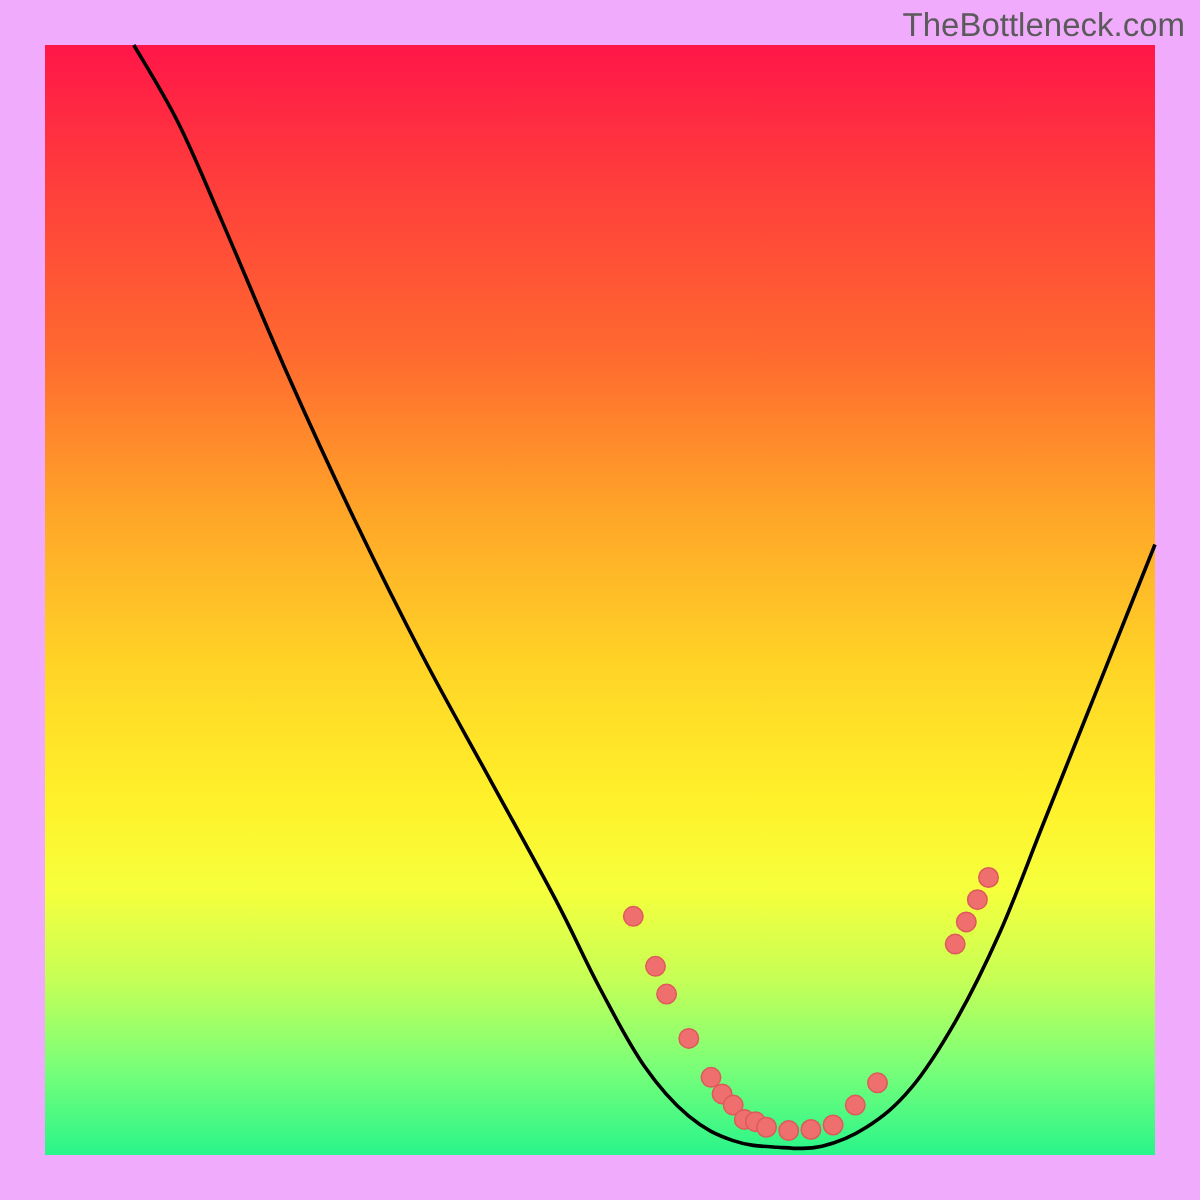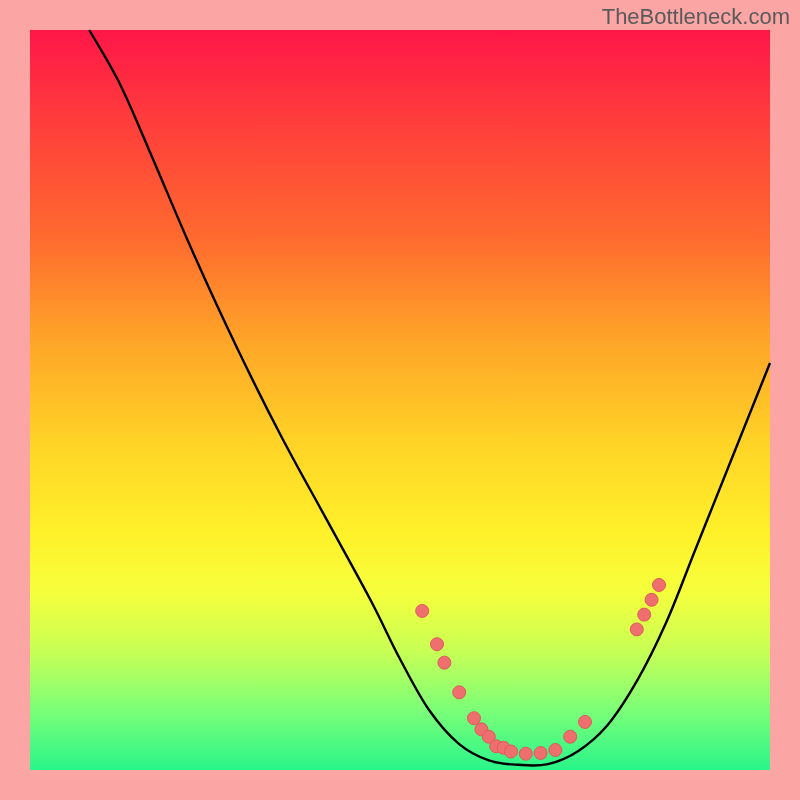--- a/index.html
+++ b/index.html
@@ -8,21 +8,21 @@
     width: 800px;
     height: 800px;
     background: #000;
     overflow: hidden;
     font-family: Arial, Helvetica, sans-serif;
   }
   .frame {
     position: relative;
     width: 800px;
     height: 800px;
-    background: #fca5a5;
+    background: #f0abfc;
   }
   .watermark {
     position: absolute;
     top: 4px;
     right: 10px;
     color: #5a5a5a;
     font-size: 22px;
     font-weight: 500;
     z-index: 50;
   }

